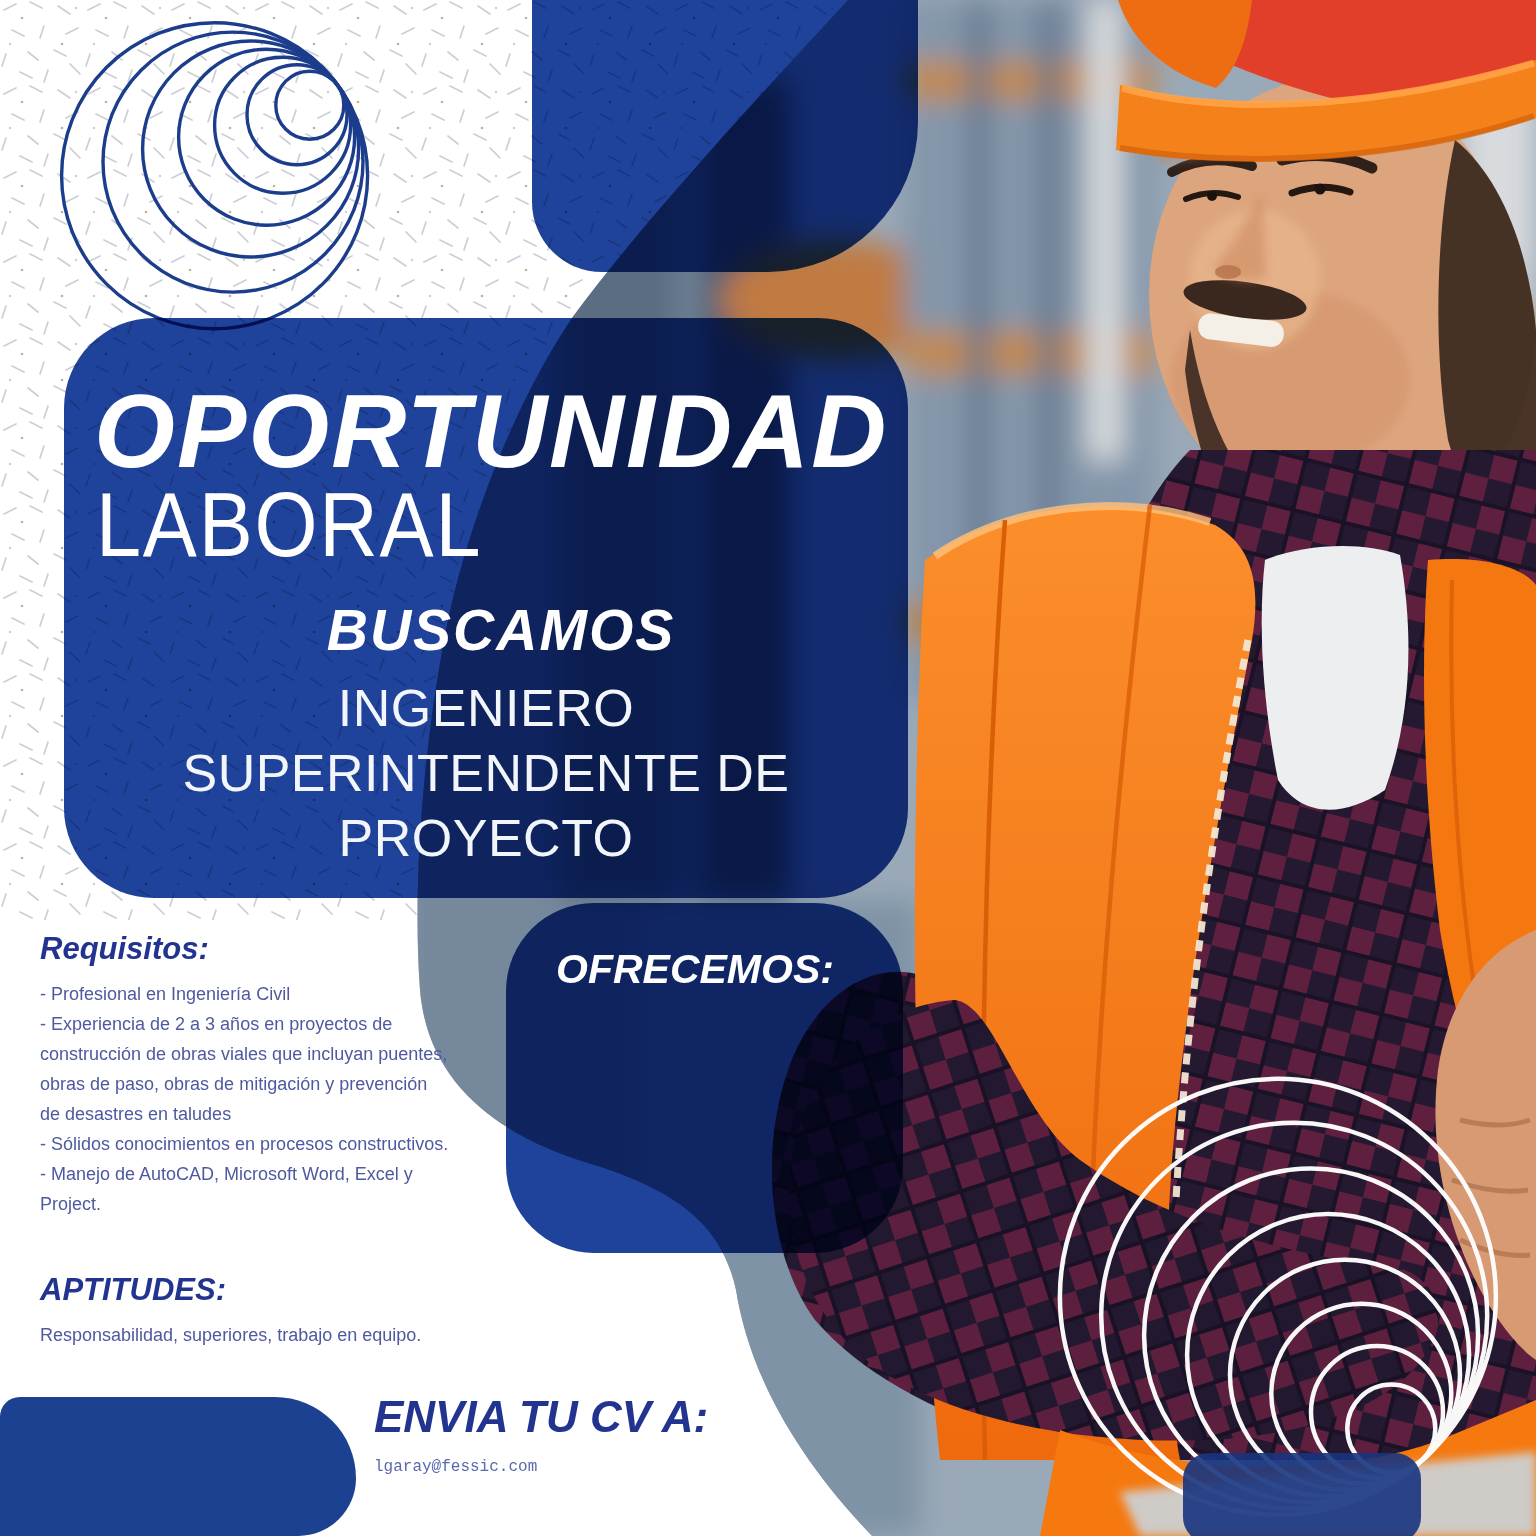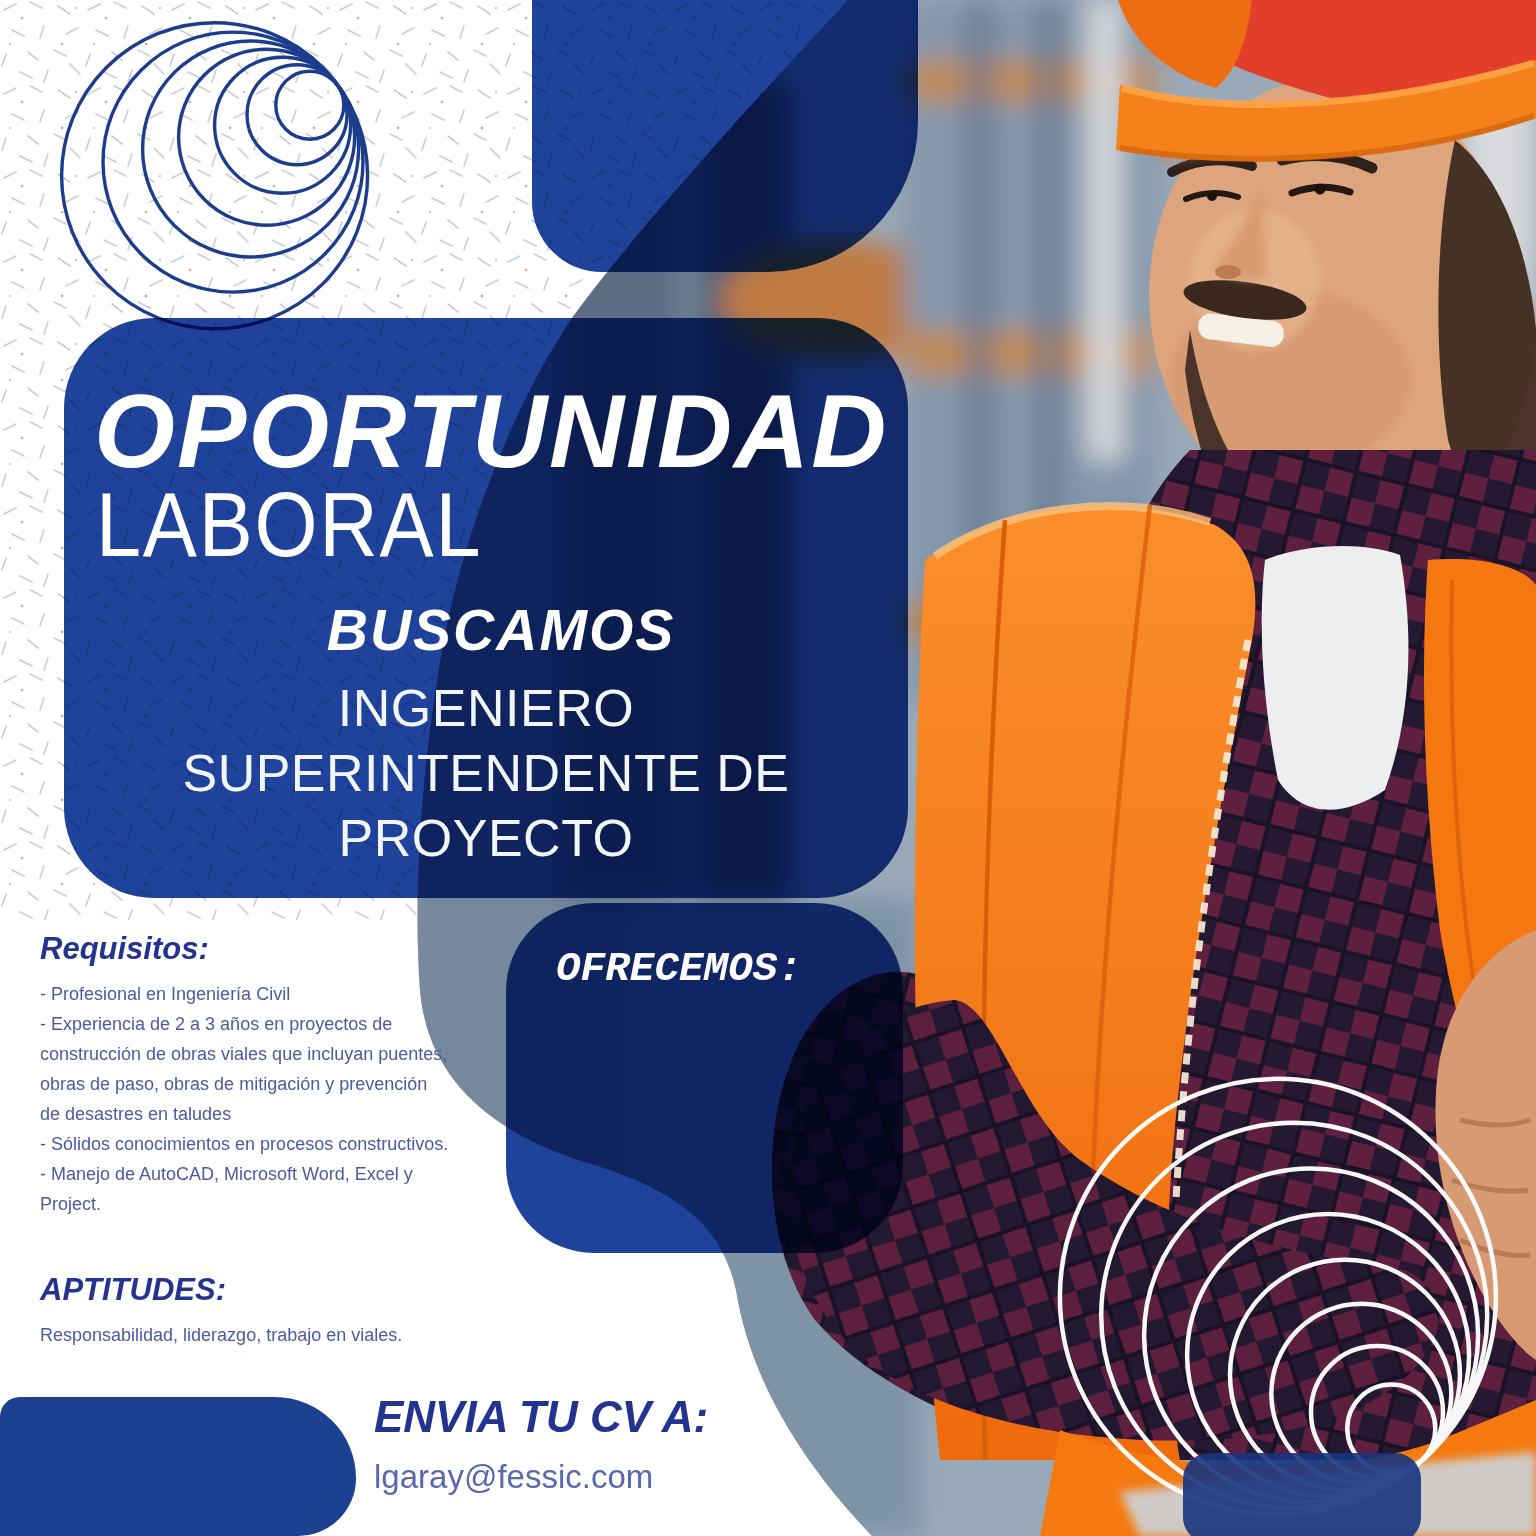--- a/index.html
+++ b/index.html
@@ -24,27 +24,27 @@
   .title-1{font-size:104px;font-weight:800;font-style:italic;letter-spacing:2px;line-height:1.02;margin:0 0 0 30px;}
   .title-2{font-size:90px;font-weight:400;letter-spacing:2px;line-height:1.0;margin:-4px 0 0 32px;transform:scaleX(.9);transform-origin:left;}
   #kicker{left:64px;top:597px;width:844px;text-align:center;color:#fff;font-size:57px;font-weight:800;font-style:italic;letter-spacing:2px;padding-left:15px;}
   #role{left:64px;top:676px;width:844px;color:#f2f5fa;text-align:center;}
   #role .role-text{width:780px;margin:0 auto;font-size:52px;font-weight:400;line-height:1.25;letter-spacing:.5px;}
   .h-blue{color:#22348f;font-weight:800;font-style:italic;font-size:31px;margin:0;}
   .body-blue{color:#4e59a0;font-size:18px;line-height:30px;margin:12px 0 0 0;}
   .body-blue p{margin:0;}
   #requisitos-block{left:40px;top:931px;width:412px;}
   #ofrecemos-block{left:556px;top:946px;width:302px;}
-  #ofrecemos-block .oh{color:#ffffff;font-weight:800;font-style:italic;font-size:41px;margin:0;font-family:Liberation Mono, monospace;}
+  #ofrecemos-block .oh{color:#ffffff;font-weight:800;font-style:italic;font-size:41px;margin:0;}
   #ofrecemos-block .body-white{color:#e3e8f4;font-size:22px;line-height:30px;margin:14px 0 0 0;}
   #ofrecemos-block .body-white p{margin:0;}
   #aptitudes-block{left:40px;top:1272px;width:432px;}
   #contact-block{left:374px;top:1392px;width:420px;}
   #contact-block .h-blue{font-size:44px;}
-  #contact-block .email{color:#5a68ad;font-size:33px;margin-top:16px;}
+  #contact-block .email{color:#5a68ad;font-size:16px;margin-top:16px;font-family:Liberation Mono, monospace;}
 </style>
 </head>
 <body>
 
 <div class="poster">
 
   <svg id="speckle-layer" class="abs" width="950" height="920">
     <defs>
       <pattern id="spk" width="84" height="84" patternUnits="userSpaceOnUse">
         <g stroke="#c6c9d1" stroke-width="1.7" stroke-linecap="round">
@@ -237,21 +237,21 @@
       <p>- Manejo de AutoCAD, Microsoft Word, Excel y Project.</p>
     </div>
   </div>
 
   <div id="ofrecemos-block" class="abs txt">
     <p class="oh">OFRECEMOS:</p>
   </div>
 
   <div id="aptitudes-block" class="abs txt">
     <p class="h-blue">APTITUDES:</p>
-    <div class="body-blue">Responsabilidad, liderazgo, trabajo en viales.</div>
+    <div class="body-blue">Responsabilidad, superiores, trabajo en equipo.</div>
   </div>
 
   <div id="contact-block" class="abs txt">
     <p class="h-blue">ENVIA TU CV A:</p>
     <div class="email">lgaray@fessic.com</div>
   </div>
 
 </div>
 
 </body></html>

